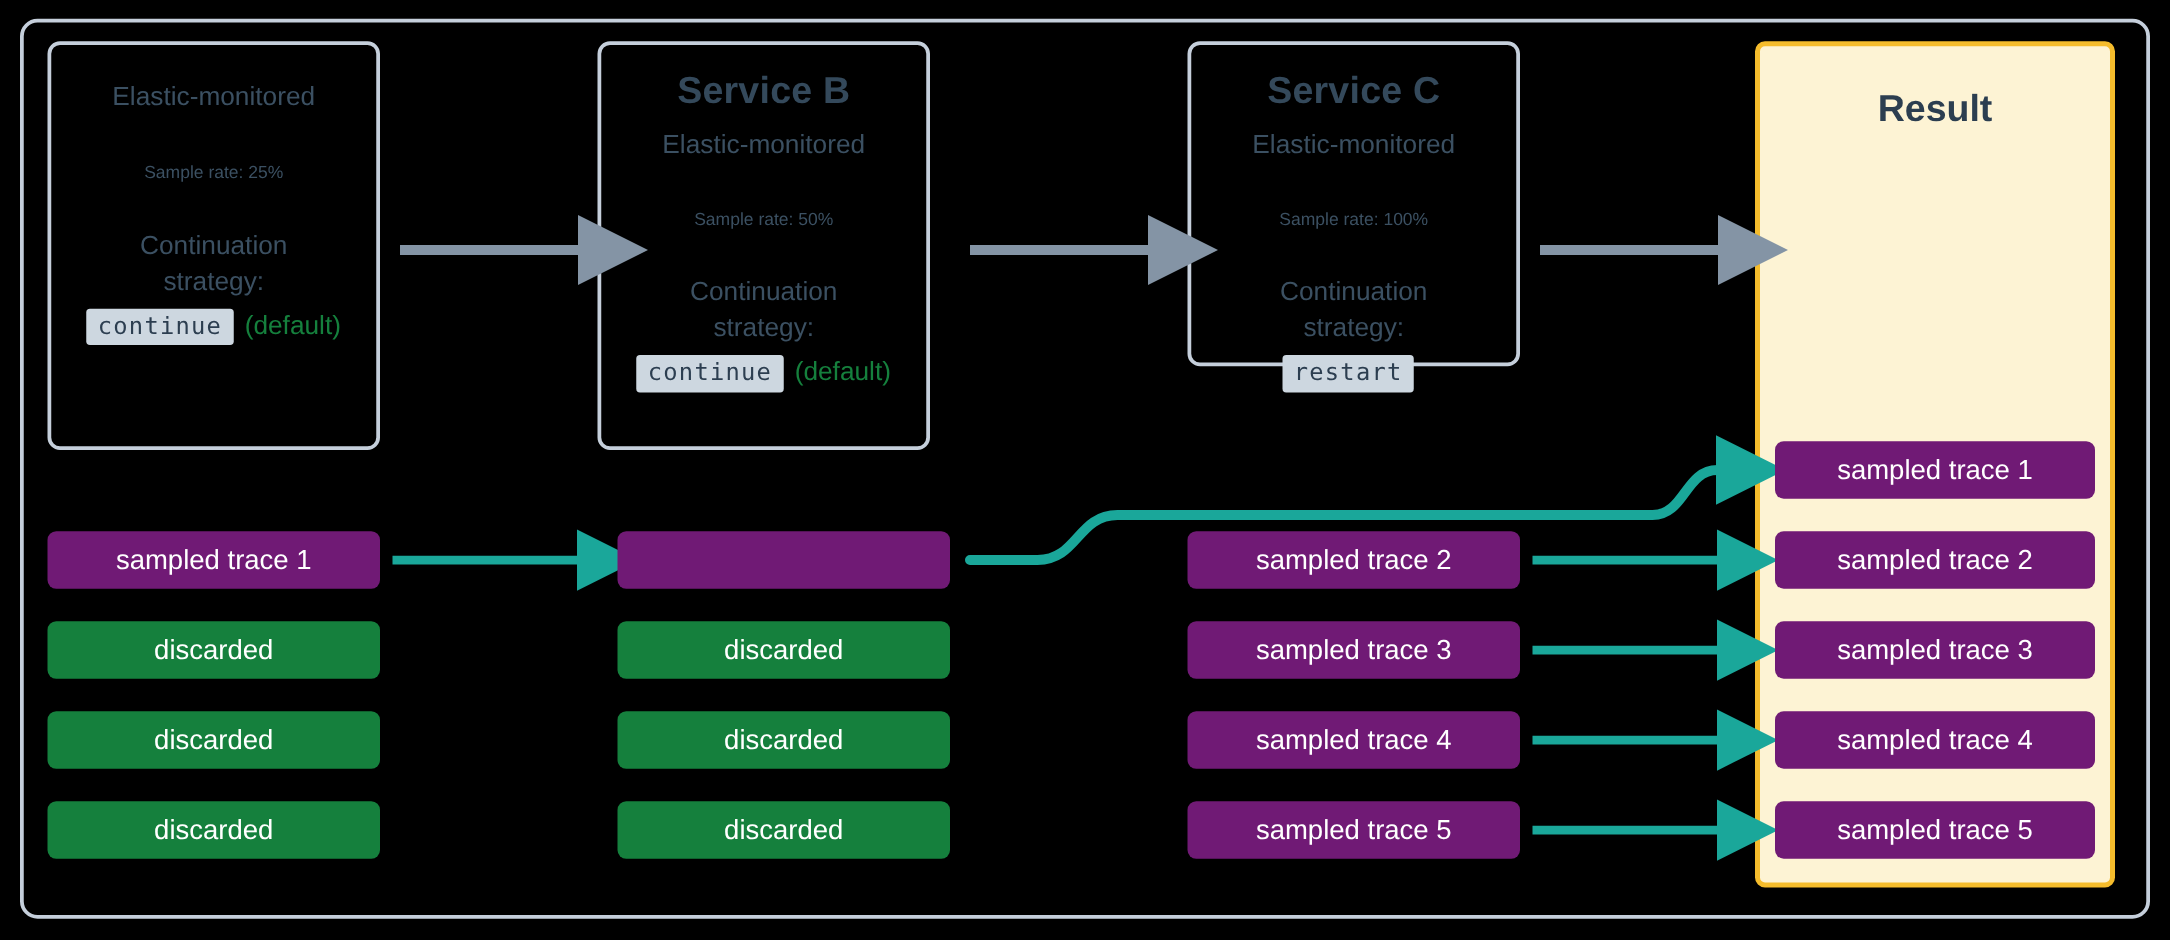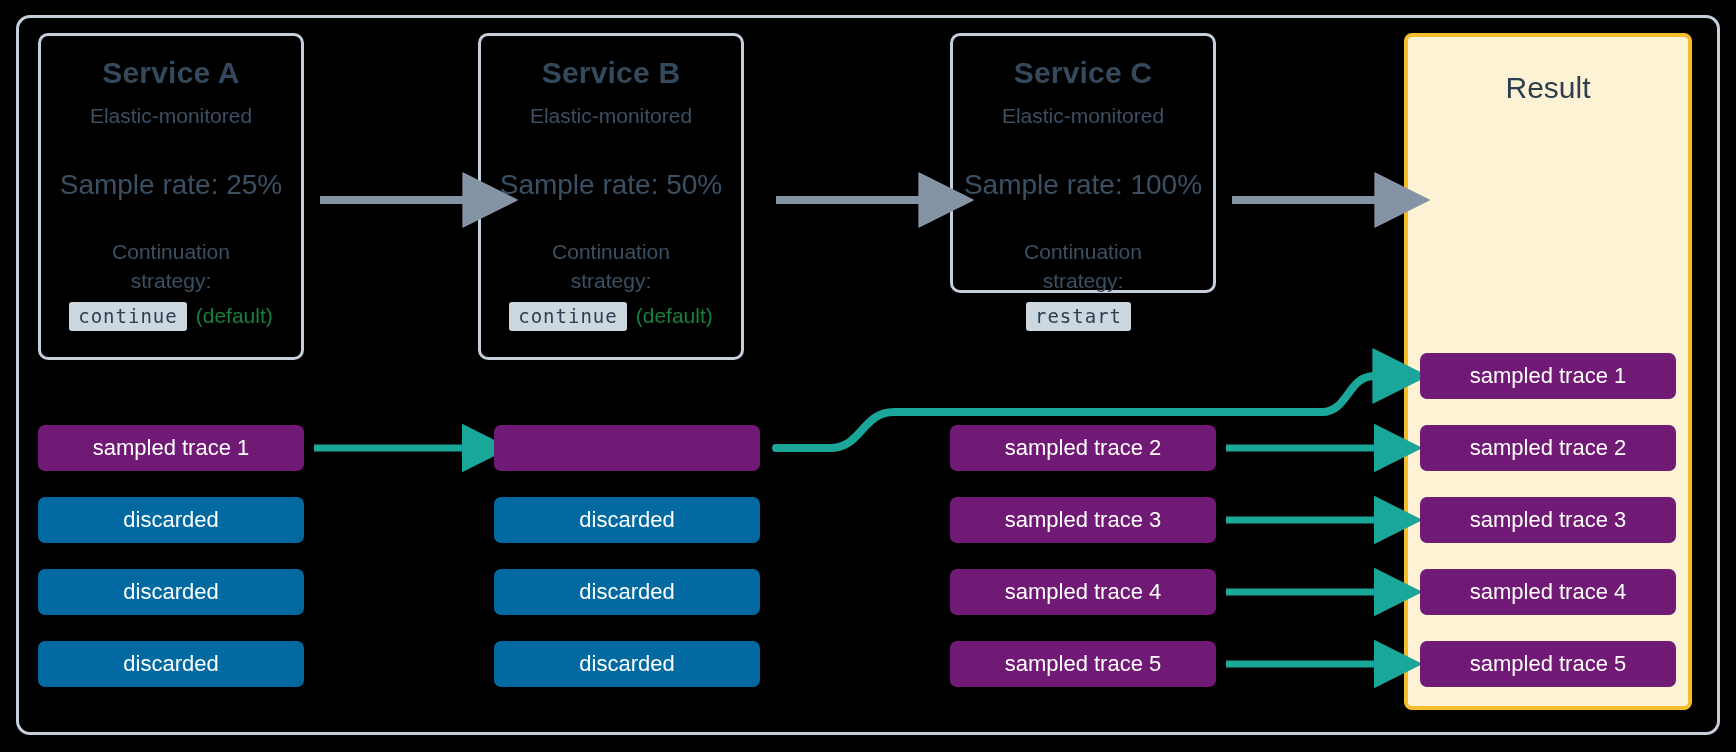--- a/index.html
+++ b/index.html
@@ -51,21 +51,21 @@
     letter-spacing: .2px;
     line-height: 1.25;
   }
   .svc-sub {
     font-size: 21px;
     color: #3b5062;
     margin-top: 11px;
     line-height: 1.25;
   }
   .svc-rate {
-    font-size: 28px;
+    font-size: 14px;
     color: #3b5062;
     margin-top: 38px;
     line-height: 1.25;
   }
   .svc-strategy-label {
     font-size: 21px;
     color: #3b5062;
     margin-top: 36px;
     line-height: 1.38;
   }
@@ -97,60 +97,59 @@
   #result-box {
     position: absolute;
     box-sizing: border-box;
     border: 4px solid #f5bc2c;
     border-radius: 8px;
     background: #fdf3d4;
   }
   #result-title {
     text-align: center;
     font-size: 30px;
-    font-weight: normal;
+    font-weight: bold;
     color: #2c3e50;
     margin-top: 34px;
   }
 
   
   .pill {
     position: absolute;
     box-sizing: border-box;
     border-radius: 7px;
     display: flex;
     align-items: center;
     justify-content: center;
     color: #ffffff;
     font-size: 22px;
     line-height: 1;
     white-space: nowrap;
   }
   .pill.sampled { background: #701a75; }
-  .pill.discarded { background: #0369a1; }
+  .pill.discarded { background: #15803d; }
 
   
   svg.layer {
     position: absolute;
     left: 0;
     top: 0;
     width: 1736px;
     height: 752px;
     pointer-events: none;
   }
 </style>
 </head>
 <body>
 
 <div id="stage">
 
   <div id="outer-frame"></div>
 
   <div class="service-box" style="left:38px; top:33px; width:266px; height:327px;">
-    <div class="svc-title">Service A</div>
     <div class="svc-sub">Elastic-monitored</div>
     <div class="svc-rate">Sample rate: 25%</div>
     <div class="svc-strategy-label">
       <div>Continuation</div>
       <div>strategy:</div>
     </div>
     <div class="svc-strategy-row">
       <span class="code-chip">continue</span>
       <span class="default-note">(default)</span>
     </div>

